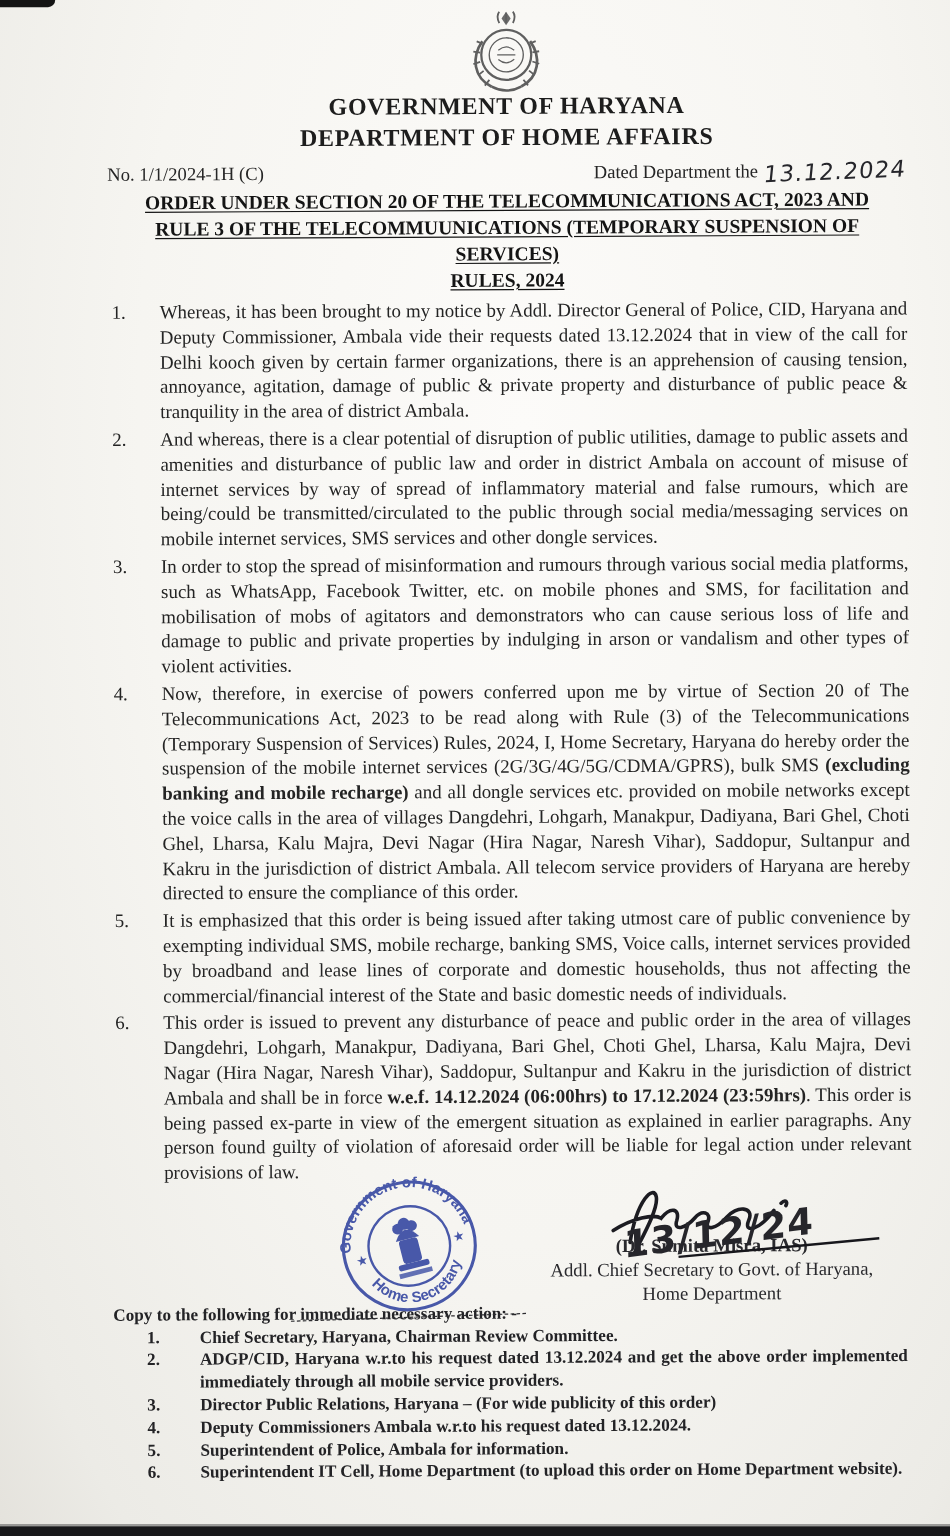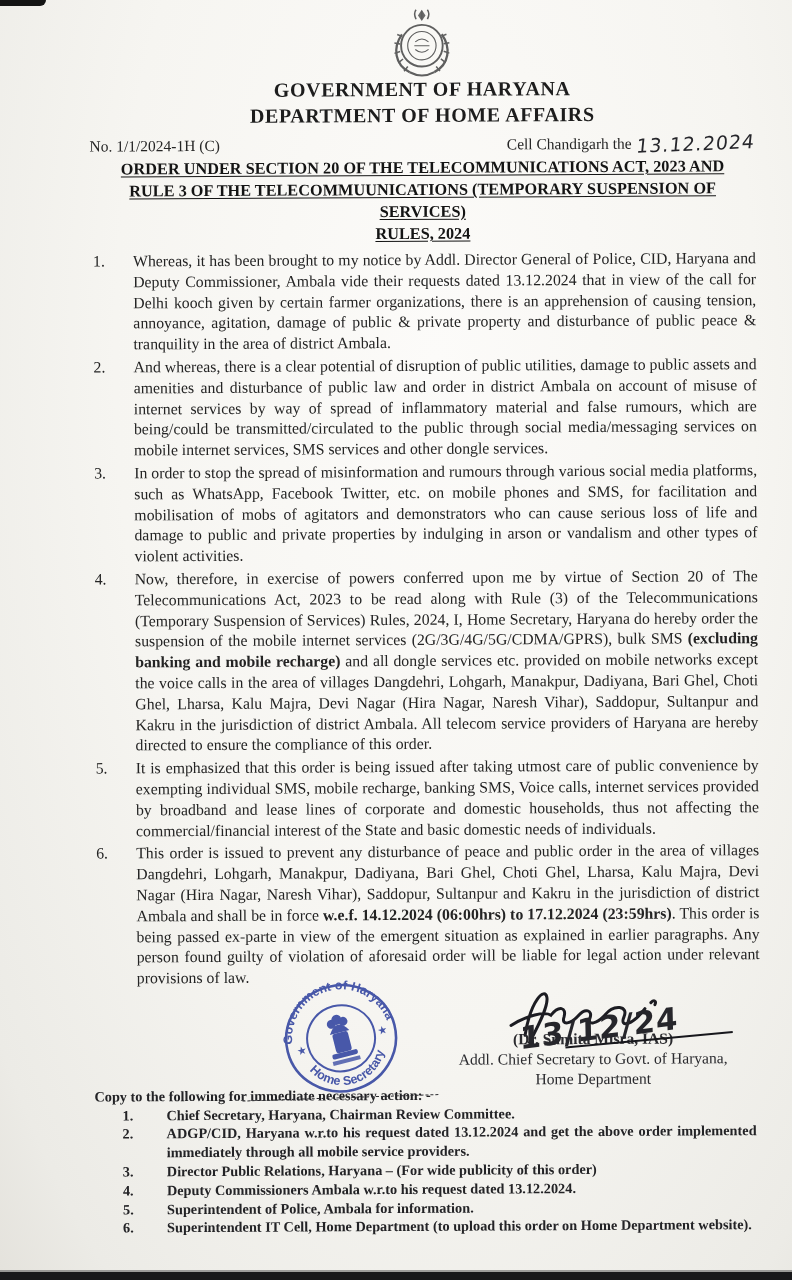--- a/index.html
+++ b/index.html
@@ -112,21 +112,21 @@
         <path d="M32 68 q13 7 26 0" stroke-width="2.2"></path>
       </g>
     </svg>
 
     <div class="org1">GOVERNMENT OF HARYANA</div>
     <div class="org2">DEPARTMENT OF HOME AFFAIRS</div>
 
     <div class="refline">
       <span>No. 1/1/2024-1H (C)</span>
       <span class="datepart">
-        <span>Cell Chandigarh the</span>
+        <span>Dated Department the</span>
         <span class="hand hand-top">13.12.2024</span>
       </span>
     </div>
 
     <div class="title">
       <span class="tline">ORDER UNDER SECTION 20 OF THE TELECOMMUNICATIONS ACT, 2023 AND</span>
       <span class="tline">RULE 3 OF THE TELECOMMUUNICATIONS (TEMPORARY SUSPENSION OF SERVICES)</span>
       <span class="tline">RULES, 2024</span>
     </div>
 

